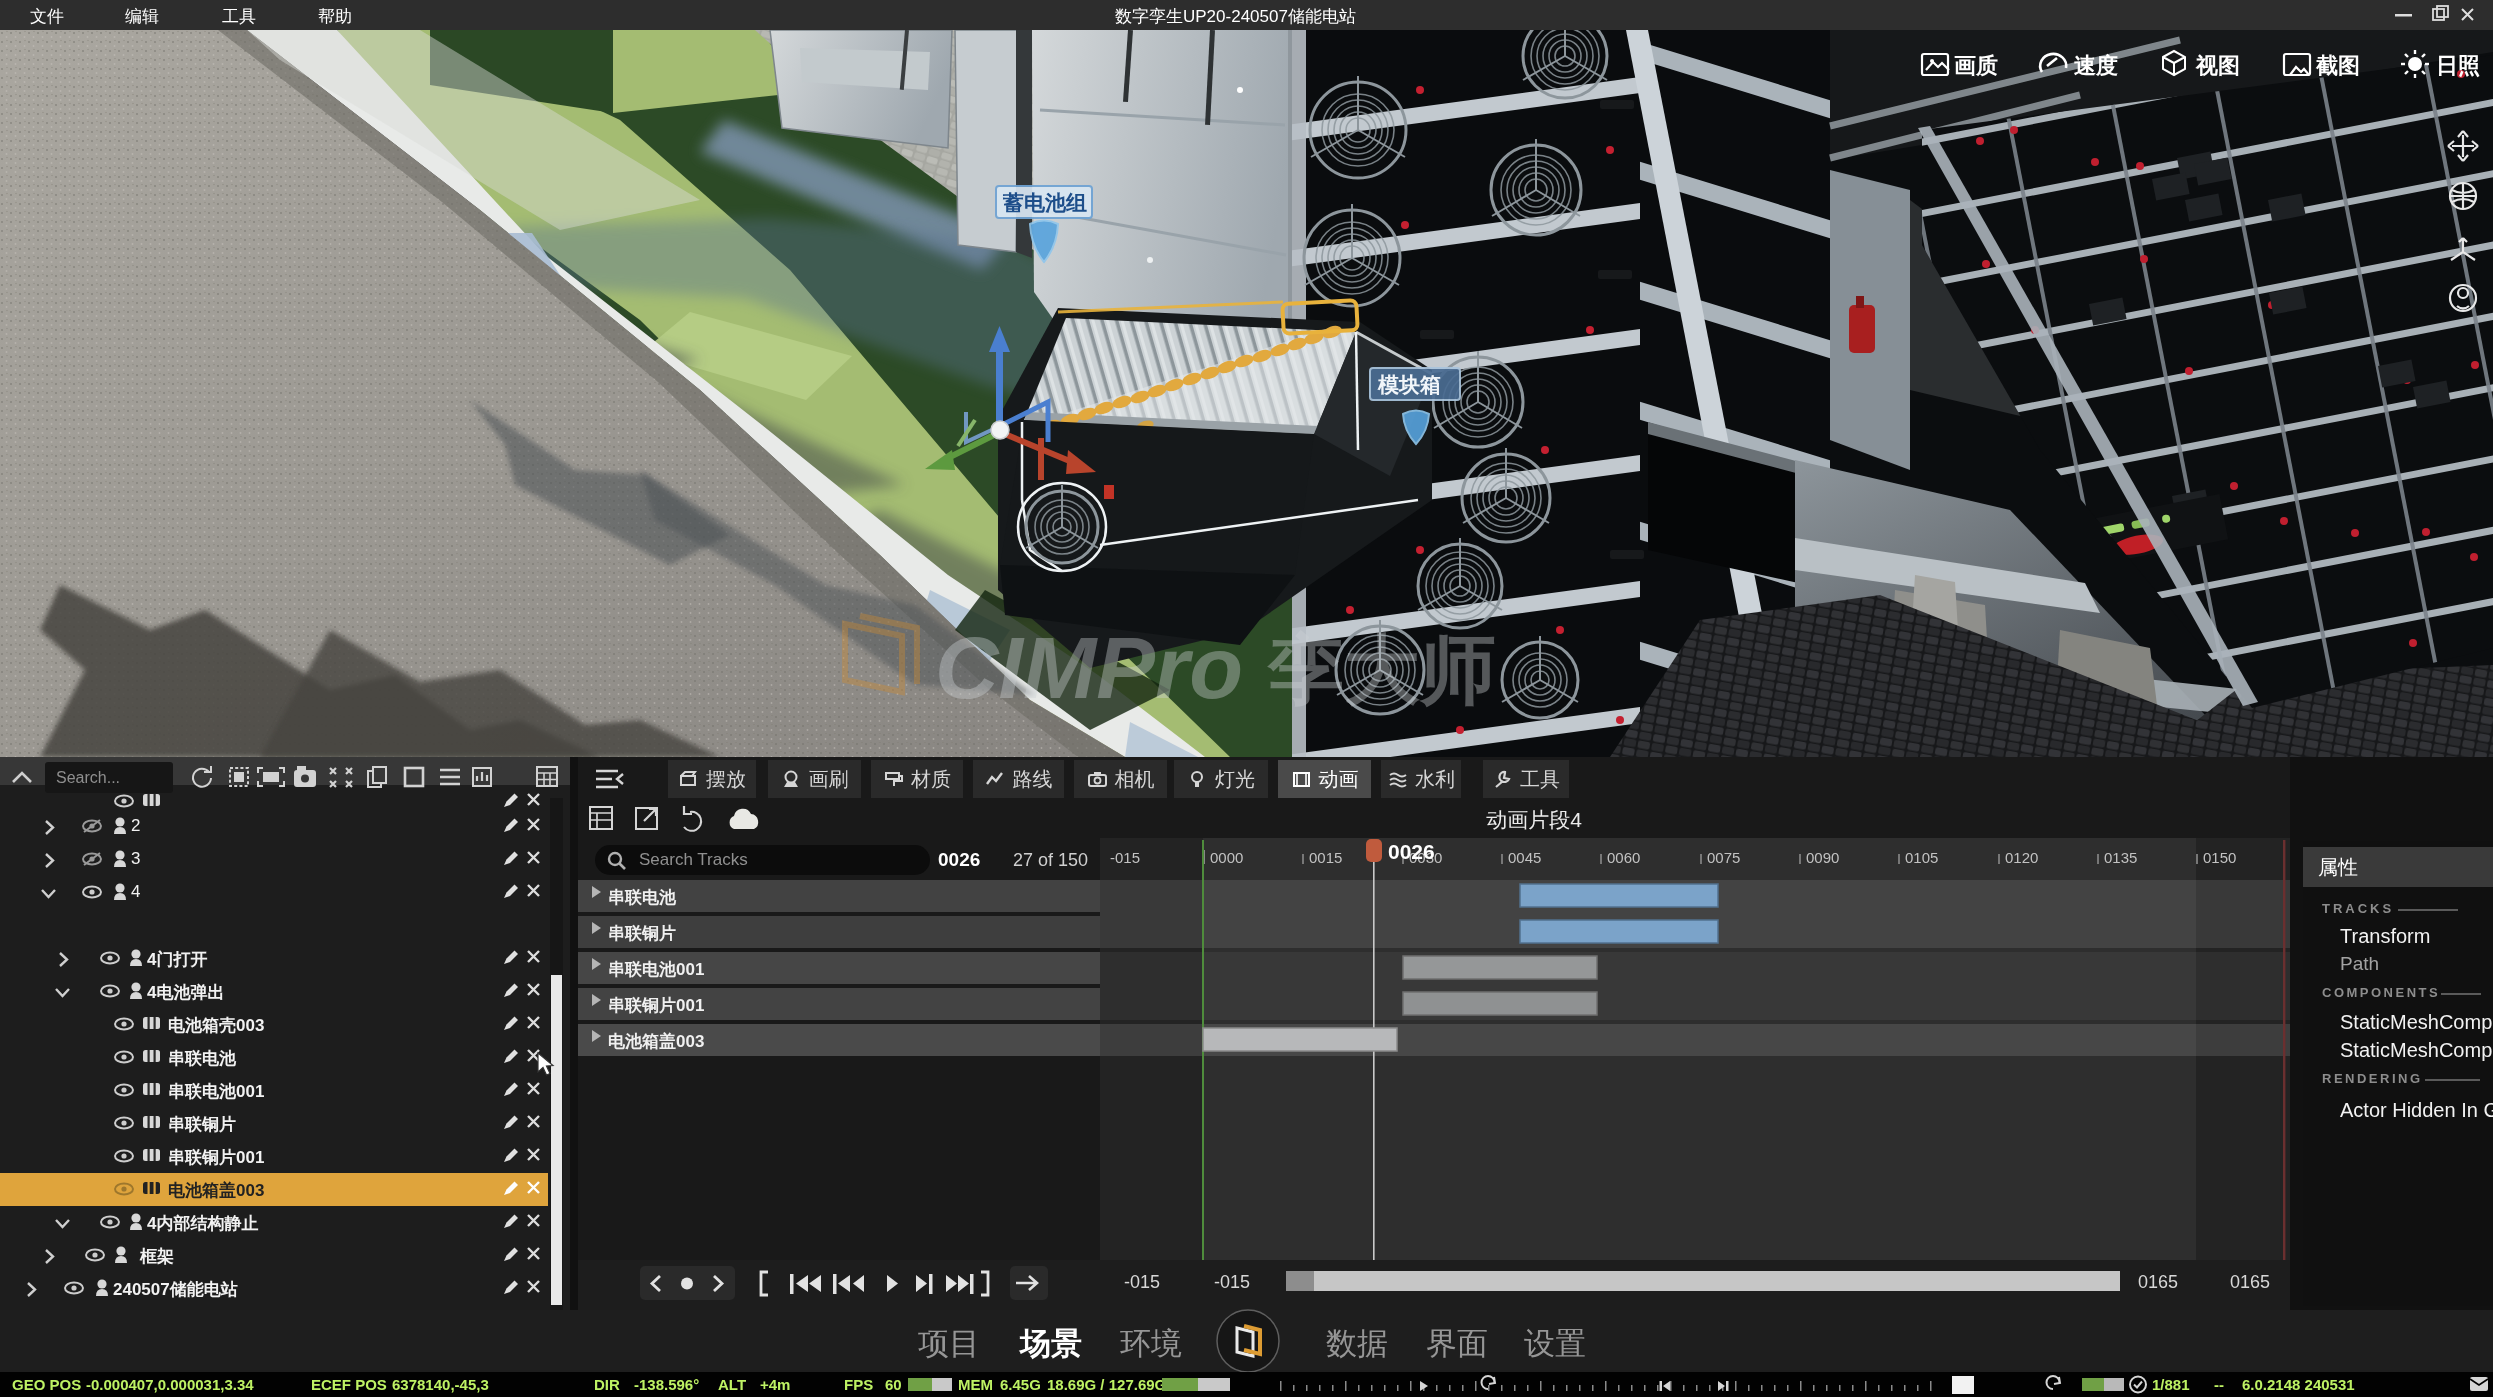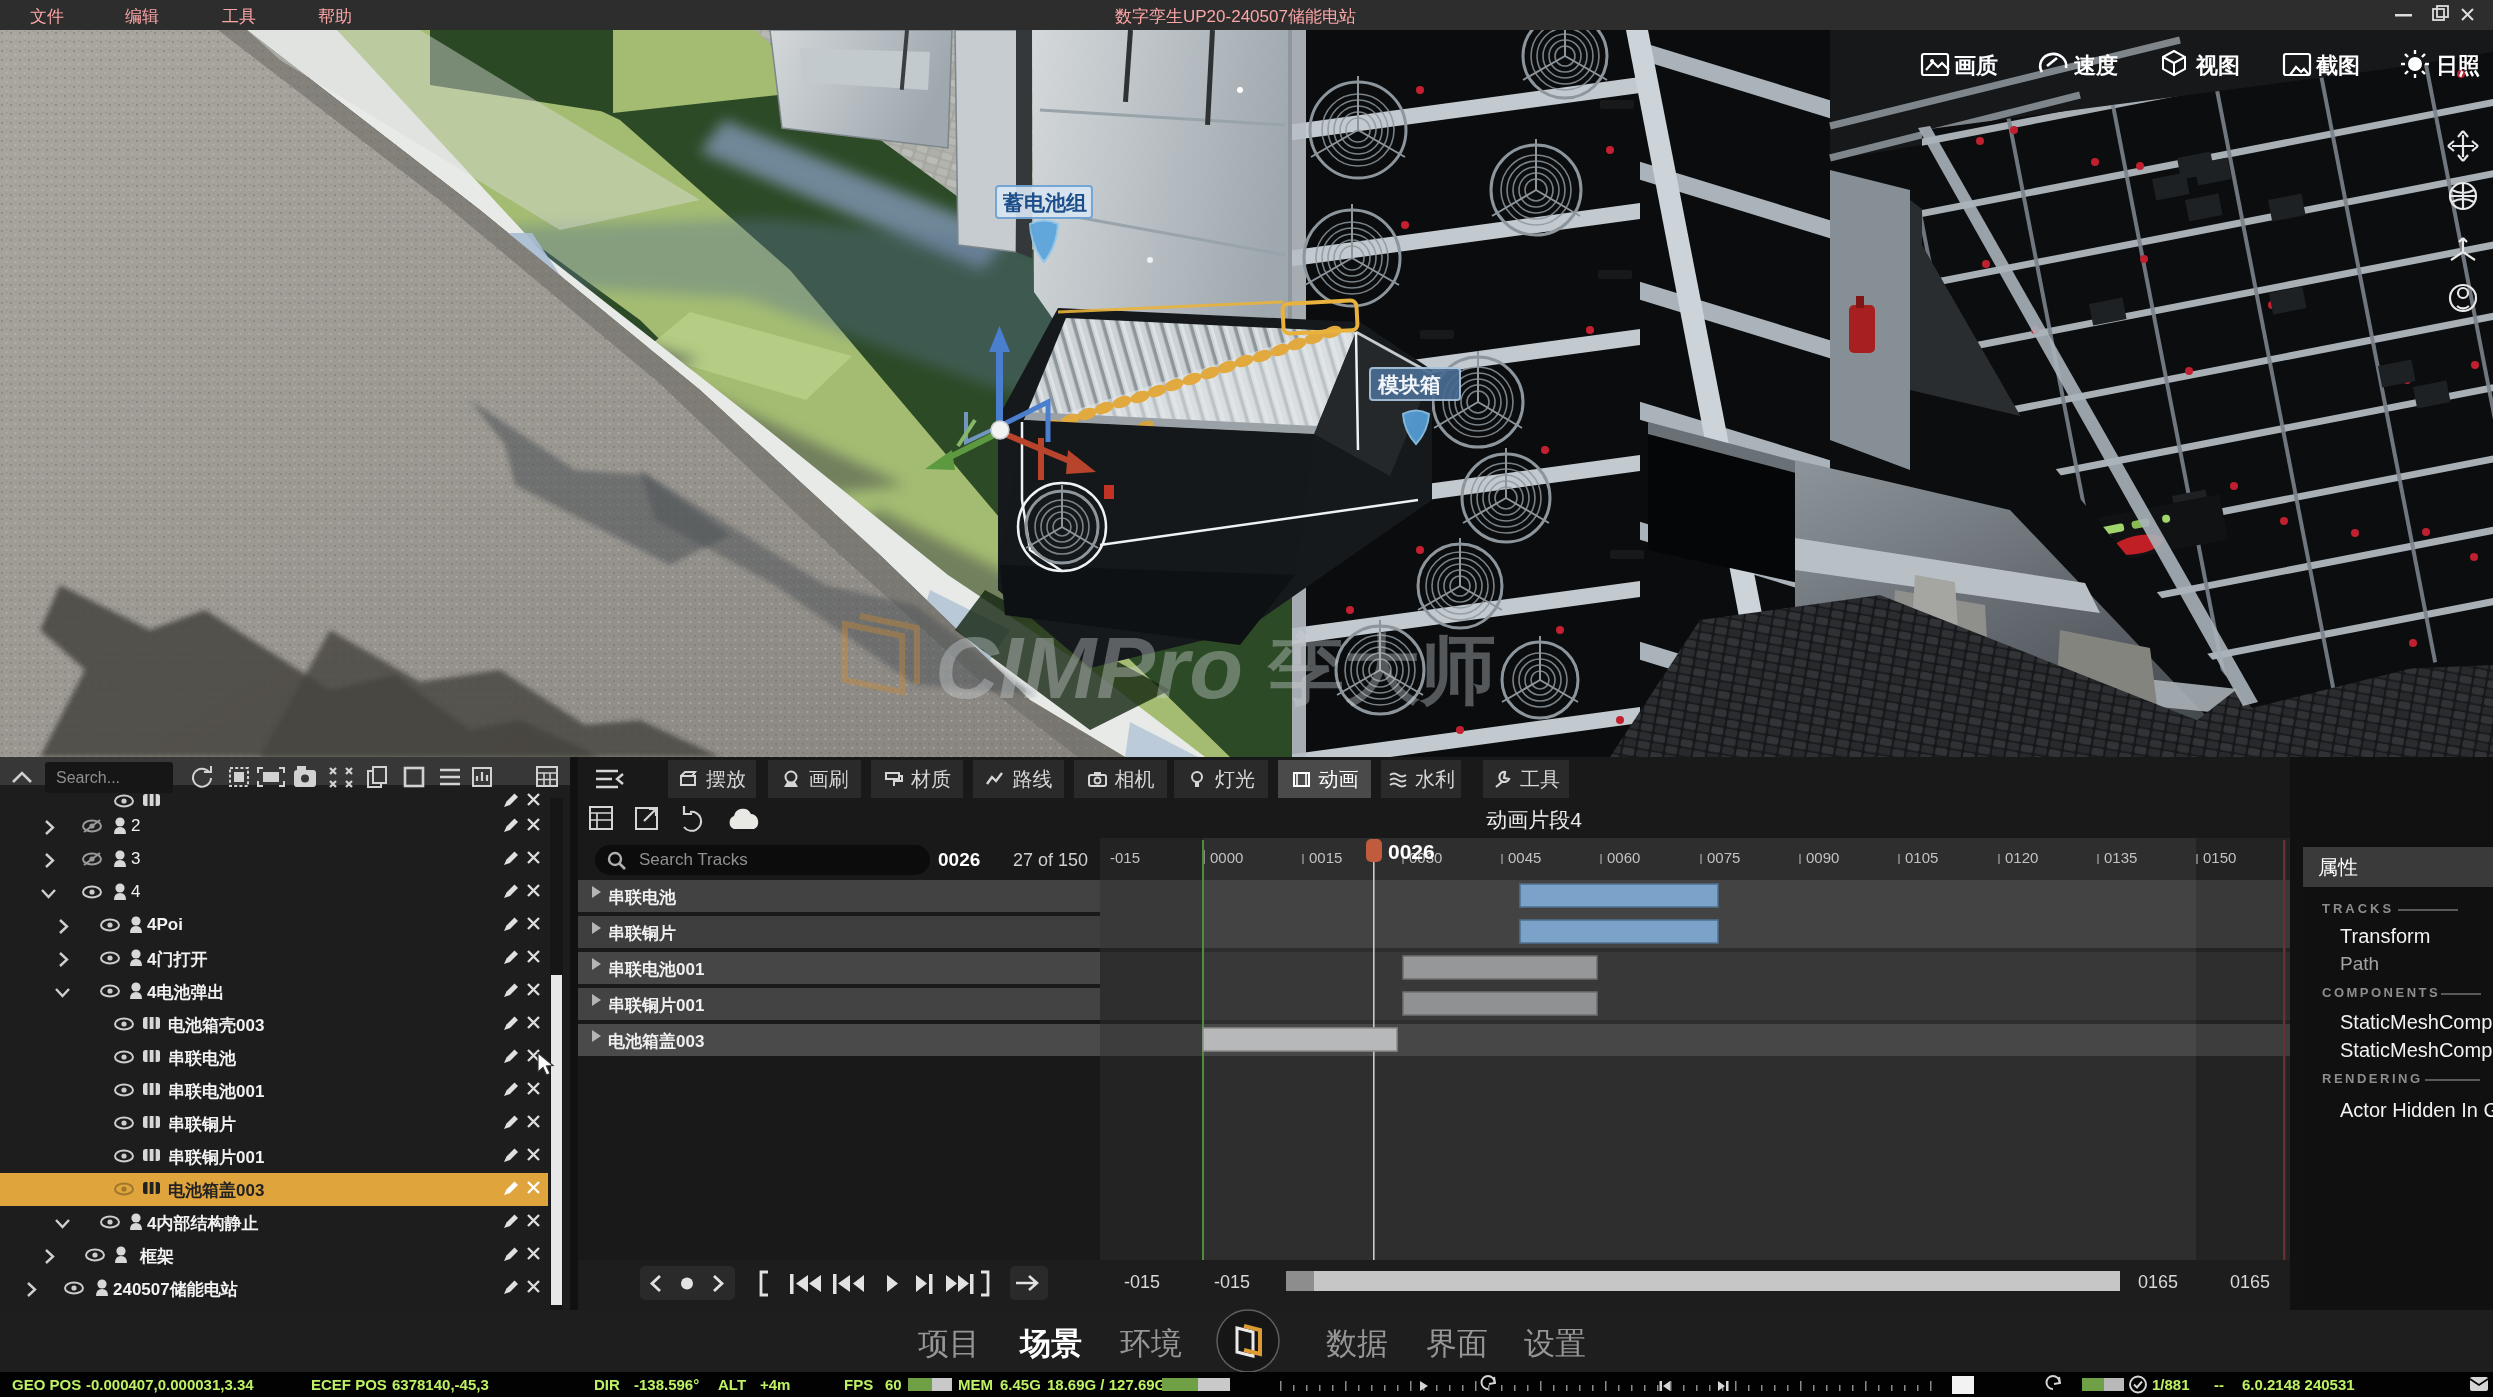--- a/index.html
+++ b/index.html
@@ -1,21 +1,21 @@
 <!DOCTYPE html>
 <html><head>
 <meta charset="utf-8">
 <style>
 html,body{margin:0;padding:0;background:#000;}
 *{box-sizing:border-box;}
 #root{position:relative;width:2493px;height:1397px;overflow:hidden;background:#111;
   font-family:"Liberation Sans",sans-serif;}
 .abs{position:absolute;}
 
-#topbar{position:absolute;left:0;top:0;width:2493px;height:30px;background:#2d2d2d;color:#fca5a5;font-size:17px;}
+#topbar{position:absolute;left:0;top:0;width:2493px;height:30px;background:#2d2d2d;color:#ffffff;font-size:17px;}
 #topbar .m{position:absolute;top:5px;}
 
 #tree{position:absolute;left:0;top:757px;width:570px;height:553px;background:#1d1d1d;overflow:hidden;}
 #treetool{position:absolute;left:0;top:0;width:570px;height:28px;background:#373737;}
 .trow{position:absolute;left:0;width:548px;height:33px;color:#f2f2f2;font-size:17px;}
 .trow .lbl{position:absolute;top:6px;white-space:nowrap;}
 .sel{background:#dfa43c;color:#222;}
 .eye{position:absolute;top:9px;width:20px;height:14px;}
 .rowico{position:absolute;top:7px;}
 .editx{position:absolute;top:7px;right:28px;width:18px;height:18px;}
@@ -615,38 +615,20 @@
           <use href="#i-person"></use>
         </svg>
         <span class="lbl" style="left:131px;">4</span>
         <svg class="editx" width="18" height="17">
           <use href="#i-pen"></use>
         </svg>
         <svg class="delx" width="15" height="15">
           <use href="#i-x"></use>
         </svg>
       </div>
-    <div class="trow" style="top:152px;">
-        <svg class="rowico" style="left:58px;top:10px" width="11" height="15" viewBox="0 0 11 15">
-          <path d="M2 1 L9 7.5 L2 14" stroke="#cfcfcf" stroke-width="2.4" fill="none"></path>
-        </svg>
-        <svg class="eye" style="left:100px" viewBox="0 0 20 14" width="20" height="14">
-          <use href="#i-eye"></use>
-        </svg>
-        <svg class="rowico" style="left:128px" width="16" height="17">
-          <use href="#i-person"></use>
-        </svg>
-        <span class="lbl" style="left:147px;font-weight:bold;">4Poi</span>
-        <svg class="editx" width="18" height="17">
-          <use href="#i-pen"></use>
-        </svg>
-        <svg class="delx" width="15" height="15">
-          <use href="#i-x"></use>
-        </svg>
-      </div>
     <div class="trow" style="top:185px;">
         <svg class="rowico" style="left:58px;top:10px" width="11" height="15" viewBox="0 0 11 15">
           <path d="M2 1 L9 7.5 L2 14" stroke="#cfcfcf" stroke-width="2.4" fill="none"></path>
         </svg>
         <svg class="eye" style="left:100px" viewBox="0 0 20 14" width="20" height="14">
           <use href="#i-eye"></use>
         </svg>
         <svg class="rowico" style="left:128px" width="16" height="17">
           <use href="#i-person"></use>
         </svg>

